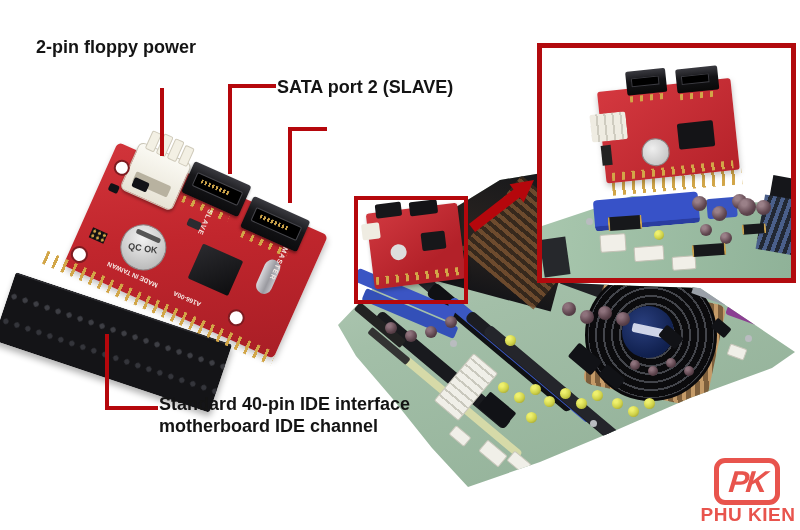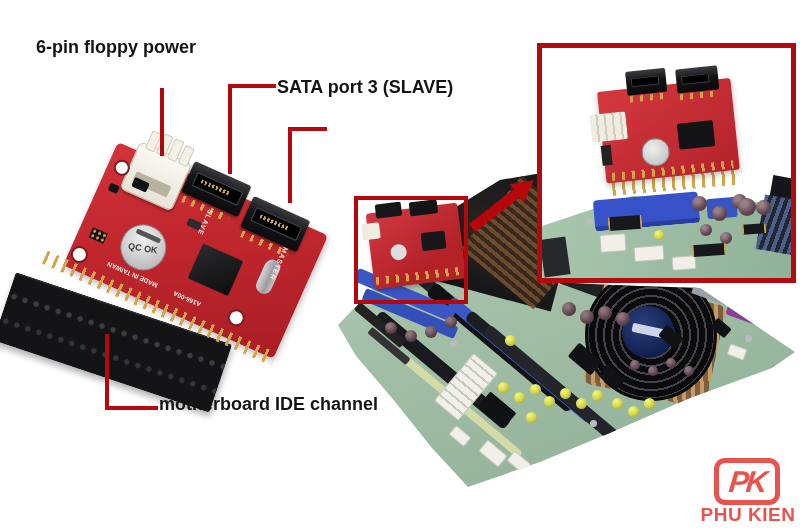--- a/index.html
+++ b/index.html
@@ -279,24 +279,25 @@
 
   <div class="cline" style="left:160px;top:88px;width:4px;height:68px;"></div>
   <div class="cline" style="left:228px;top:84px;width:48px;height:4px;"></div>
   <div class="cline" style="left:228px;top:84px;width:4px;height:90px;"></div>
   <div class="cline" style="left:288px;top:127px;width:39px;height:4px;"></div>
   <div class="cline" style="left:288px;top:127px;width:4px;height:76px;"></div>
   <div class="cline" style="left:105px;top:334px;width:4px;height:76px;"></div>
   <div class="cline" style="left:105px;top:406px;width:53px;height:4px;"></div>
 
   <div class="lbl" style="left:20px;top:36px;width:176px;text-align:right;">
-    <span>6-pin floppy power</span>
-  </div>
-  <div class="lbl" style="left:277px;top:76px;">SATA port 3 (SLAVE)</div>
+    <span>2-pin floppy power</span>
+  </div>
+  <div class="lbl" style="left:277px;top:76px;">SATA port 2 (SLAVE)</div>
   <div class="lbl" style="left:159px;top:393px;">
+    <span>Standard 40-pin IDE interface</span>
     <span>motherboard IDE channel</span>
   </div>
 
   <div id="logo-box">
     <span id="logo-pk">PK</span>
   </div>
   <div id="logo-name">PHU KIEN</div>
 
 </div>
 

